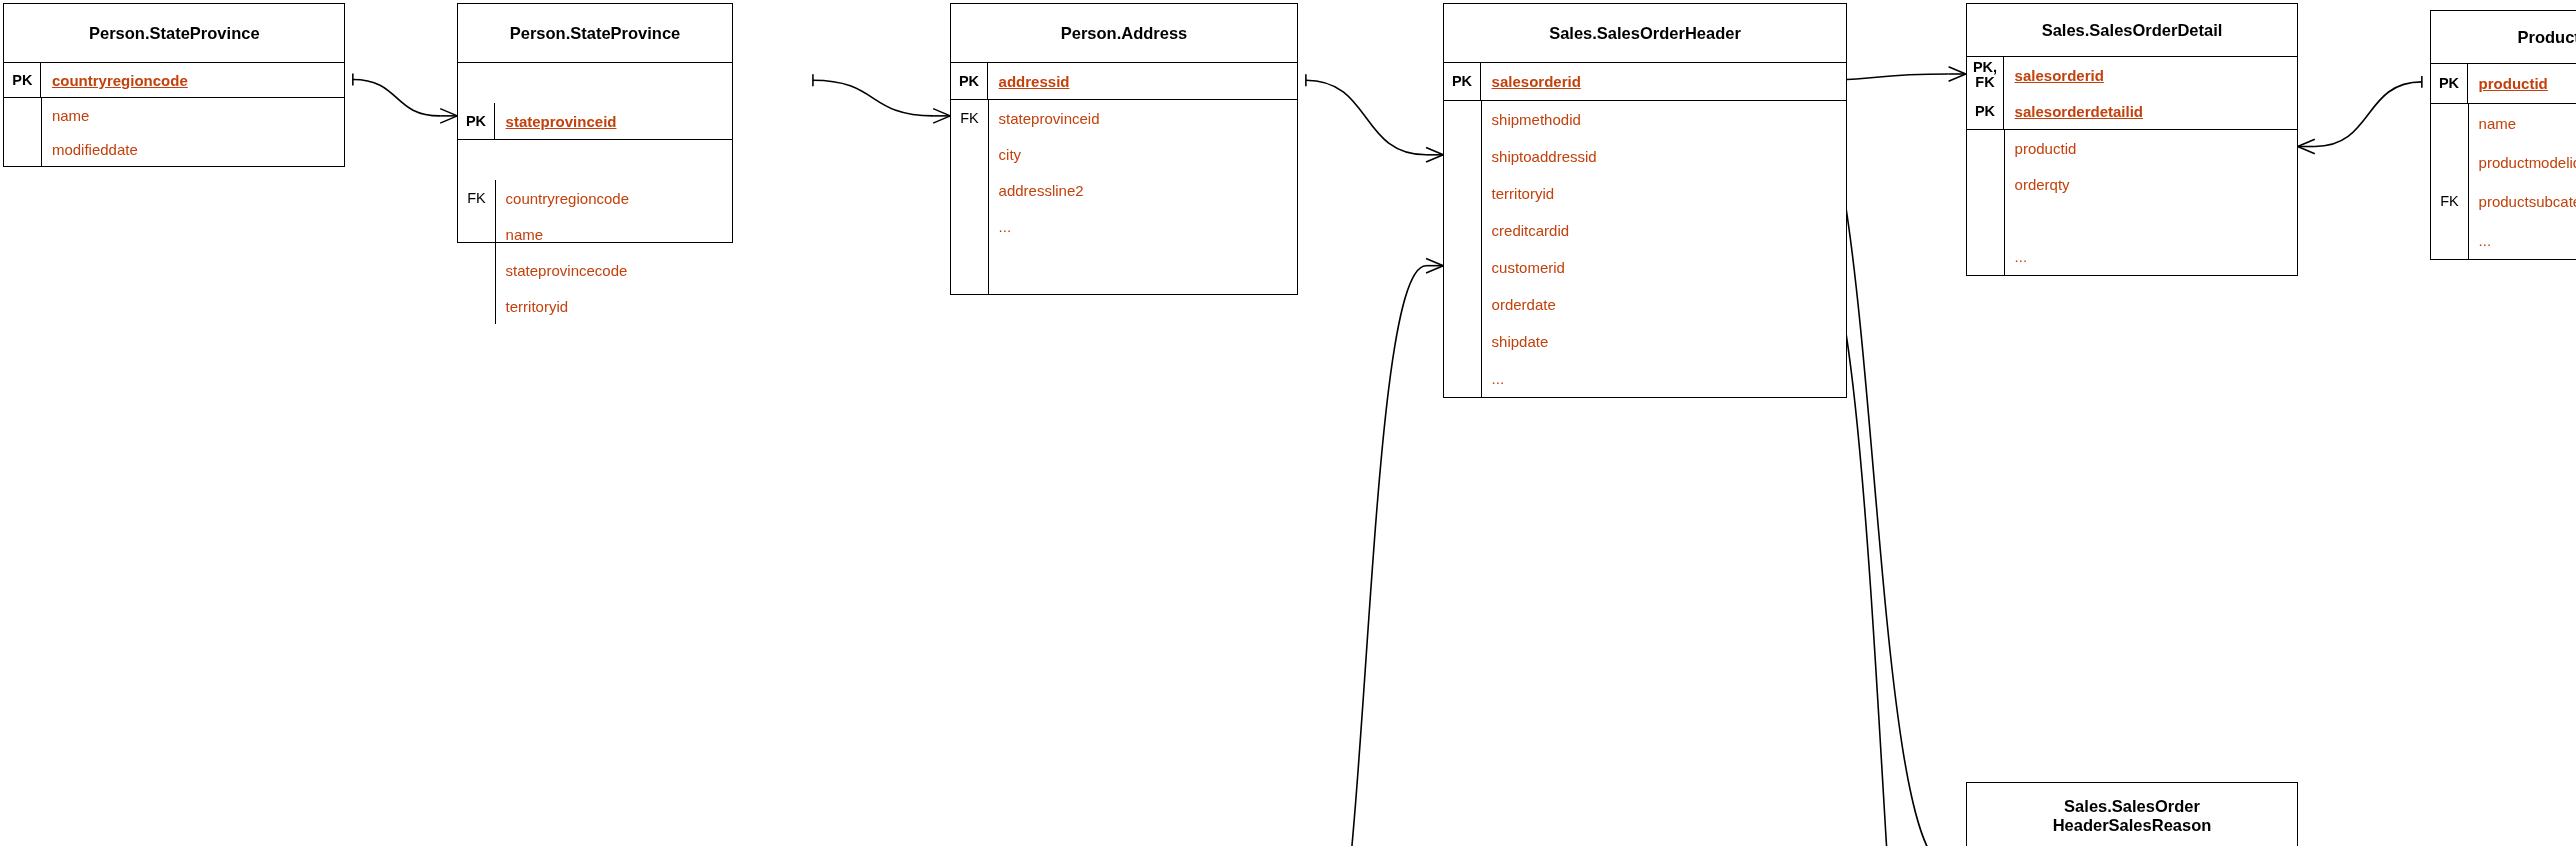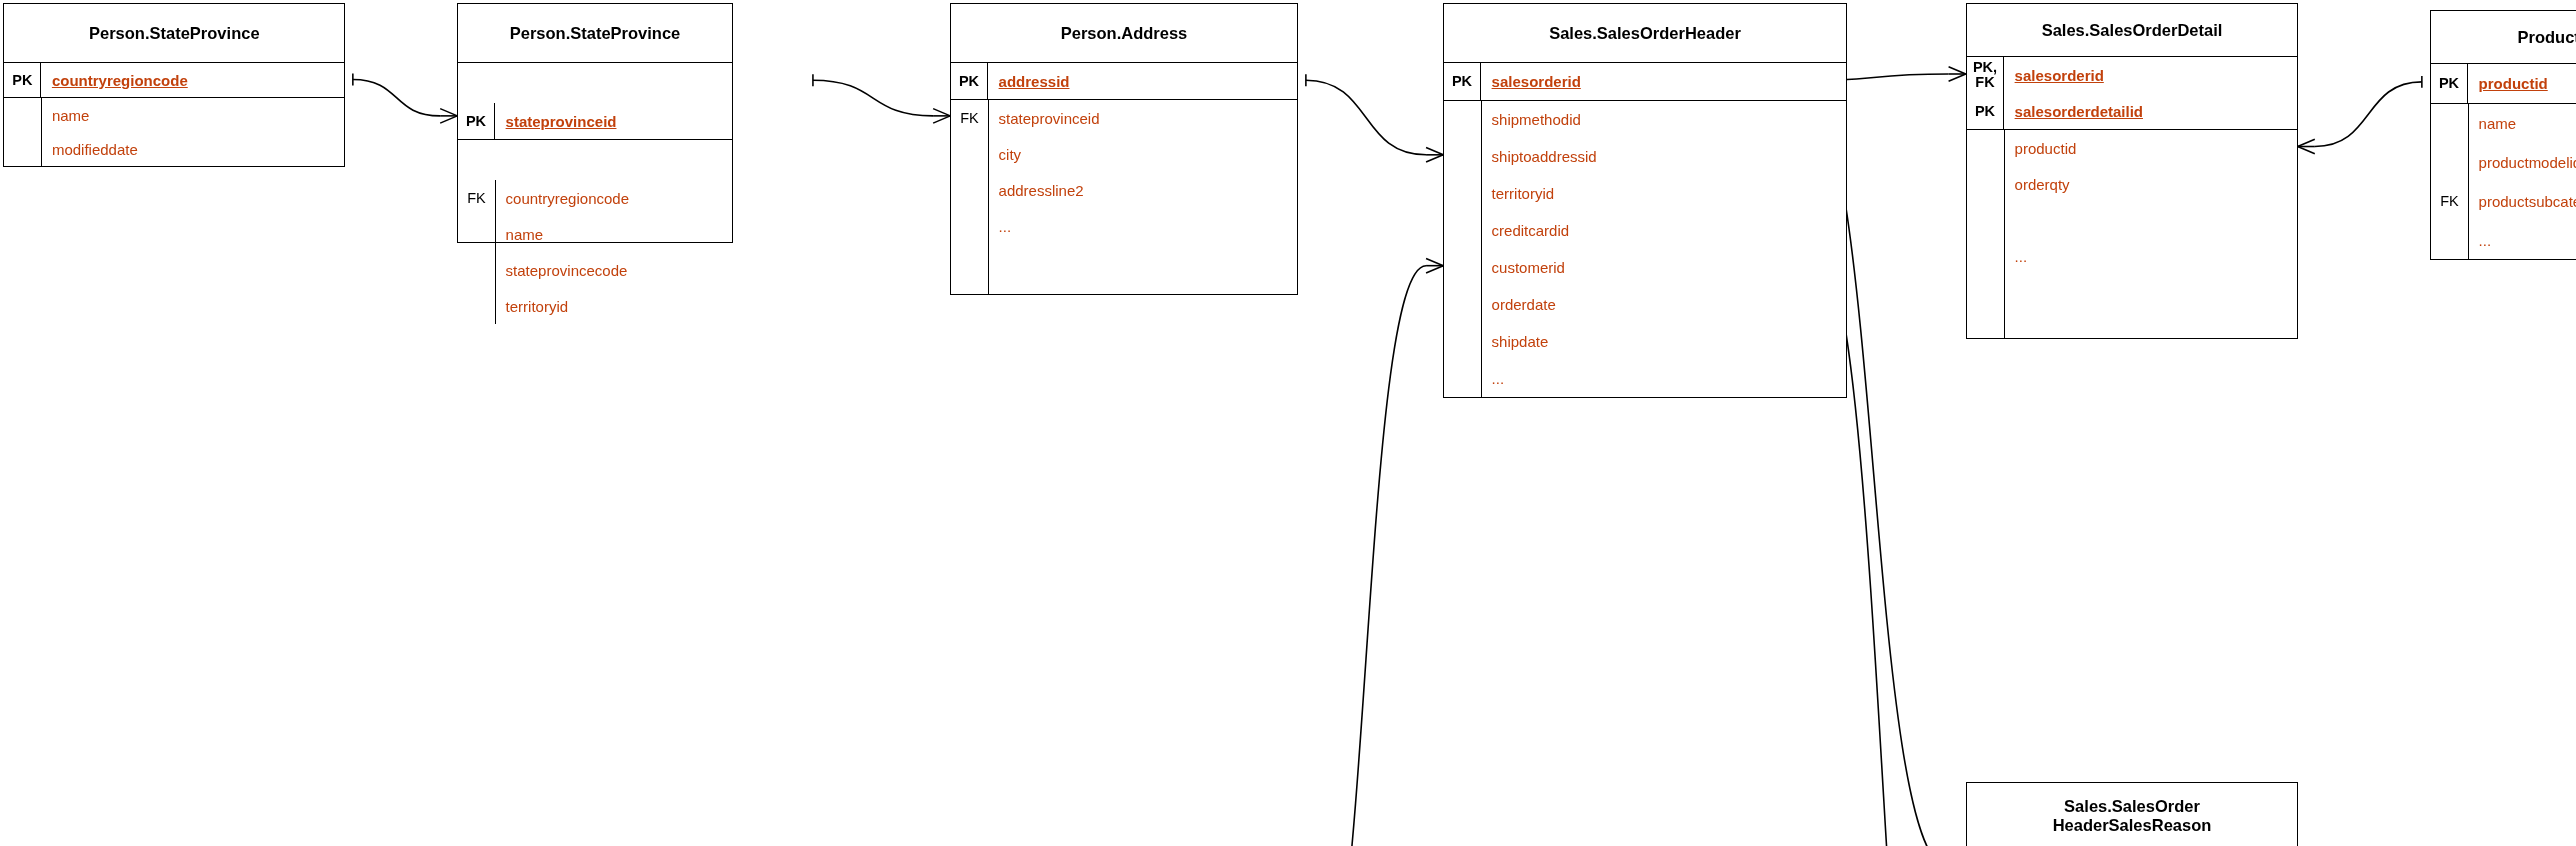--- a/index.html
+++ b/index.html
@@ -294,21 +294,21 @@
         <div class="attr-row" style="height: 37px; flex: 0 0 37px; align-items: flex-end;">
           <div class="attr-key"></div>
           <div class="attr-name">shipdate</div>
         </div>
         <div class="attr-row" style="height: 37px; flex: 0 0 37px;">
           <div class="attr-key"></div>
           <div class="attr-name">...</div>
         </div>
       </div>
     </div>
-    <div class="entity" style="left: 1966px; top: 3.3px; width: 332px; height: 336px;">
+    <div class="entity" style="left: 1966px; top: 3.3px; width: 332px; height: 273px;">
       <div class="entity-title" style="height: 53px; flex: 0 0 53px;">Sales.SalesOrderDetail</div>
       <div class="entity-section pk-section">
         <div class="attr-row" style="height: 36px; flex: 0 0 36px;">
           <div class="attr-key bold">PK,
 FK</div>
           <div class="attr-name pk-name">salesorderid</div>
         </div>
         <div class="attr-row" style="height: 36px; flex: 0 0 36px;">
           <div class="attr-key bold">PK</div>
           <div class="attr-name pk-name">salesorderdetailid</div>

